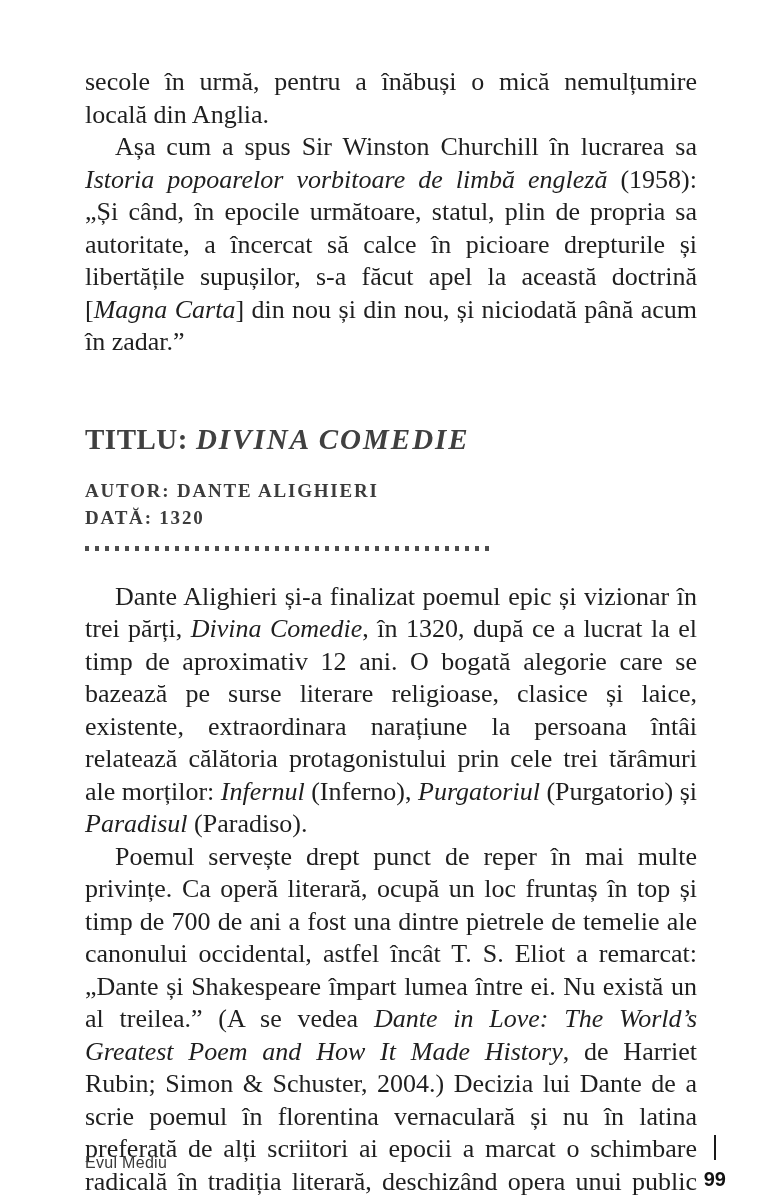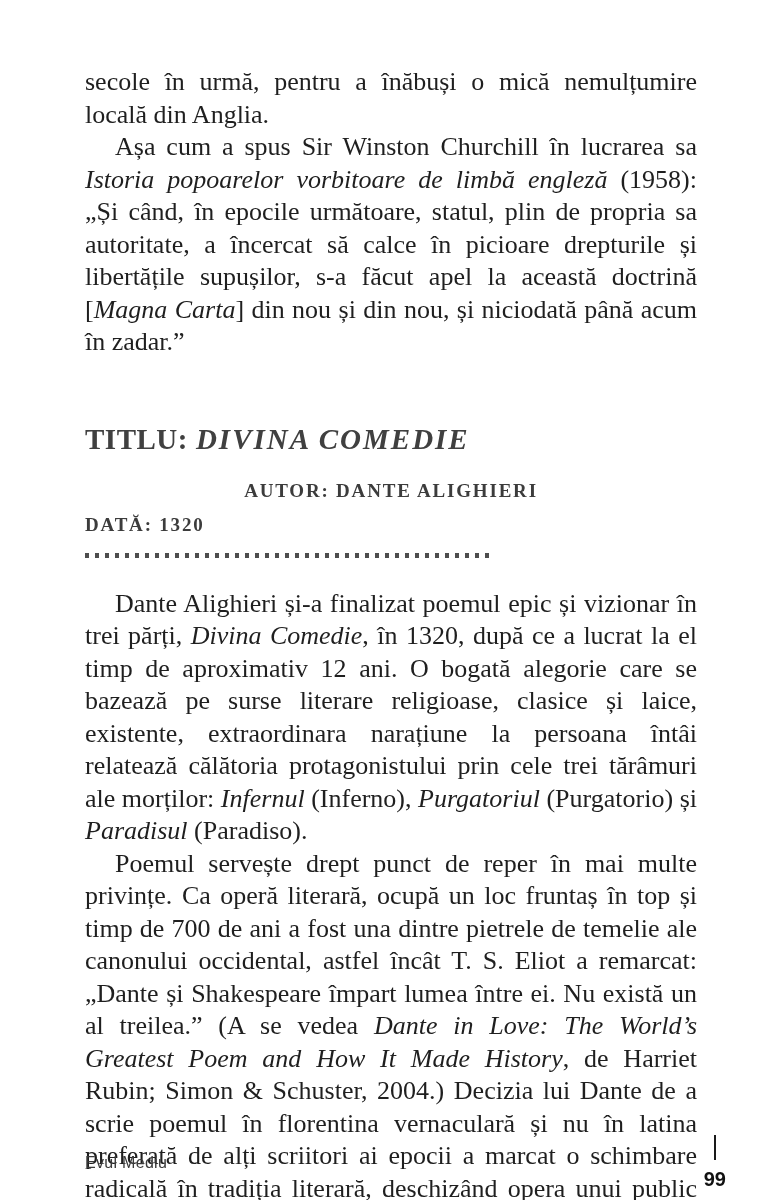--- a/index.html
+++ b/index.html
@@ -44,22 +44,22 @@
     margin-left: 8px;
   }
   .entry-meta {
     font-size: 19px;
     line-height: 19px;
     font-weight: bold;
     letter-spacing: 1.8px;
     color: #3c3c3c;
     white-space: nowrap;
   }
-  .entry-meta.author { margin-top: 27px; text-align: center; }
-  .entry-meta.date   { margin-top: 15px; }
+  .entry-meta.author { margin-top: 27px; }
+  .entry-meta.date   { margin-top: 8px; }
   .dotted-rule {
     margin-top: 19px;
     width: 406px;
     height: 5px;
     background-image: repeating-linear-gradient(90deg,
       #4d4d4d 0px, #4d4d4d 4px, transparent 4px, transparent 10px);
   }
 
   .page-footer {
     position: absolute;

